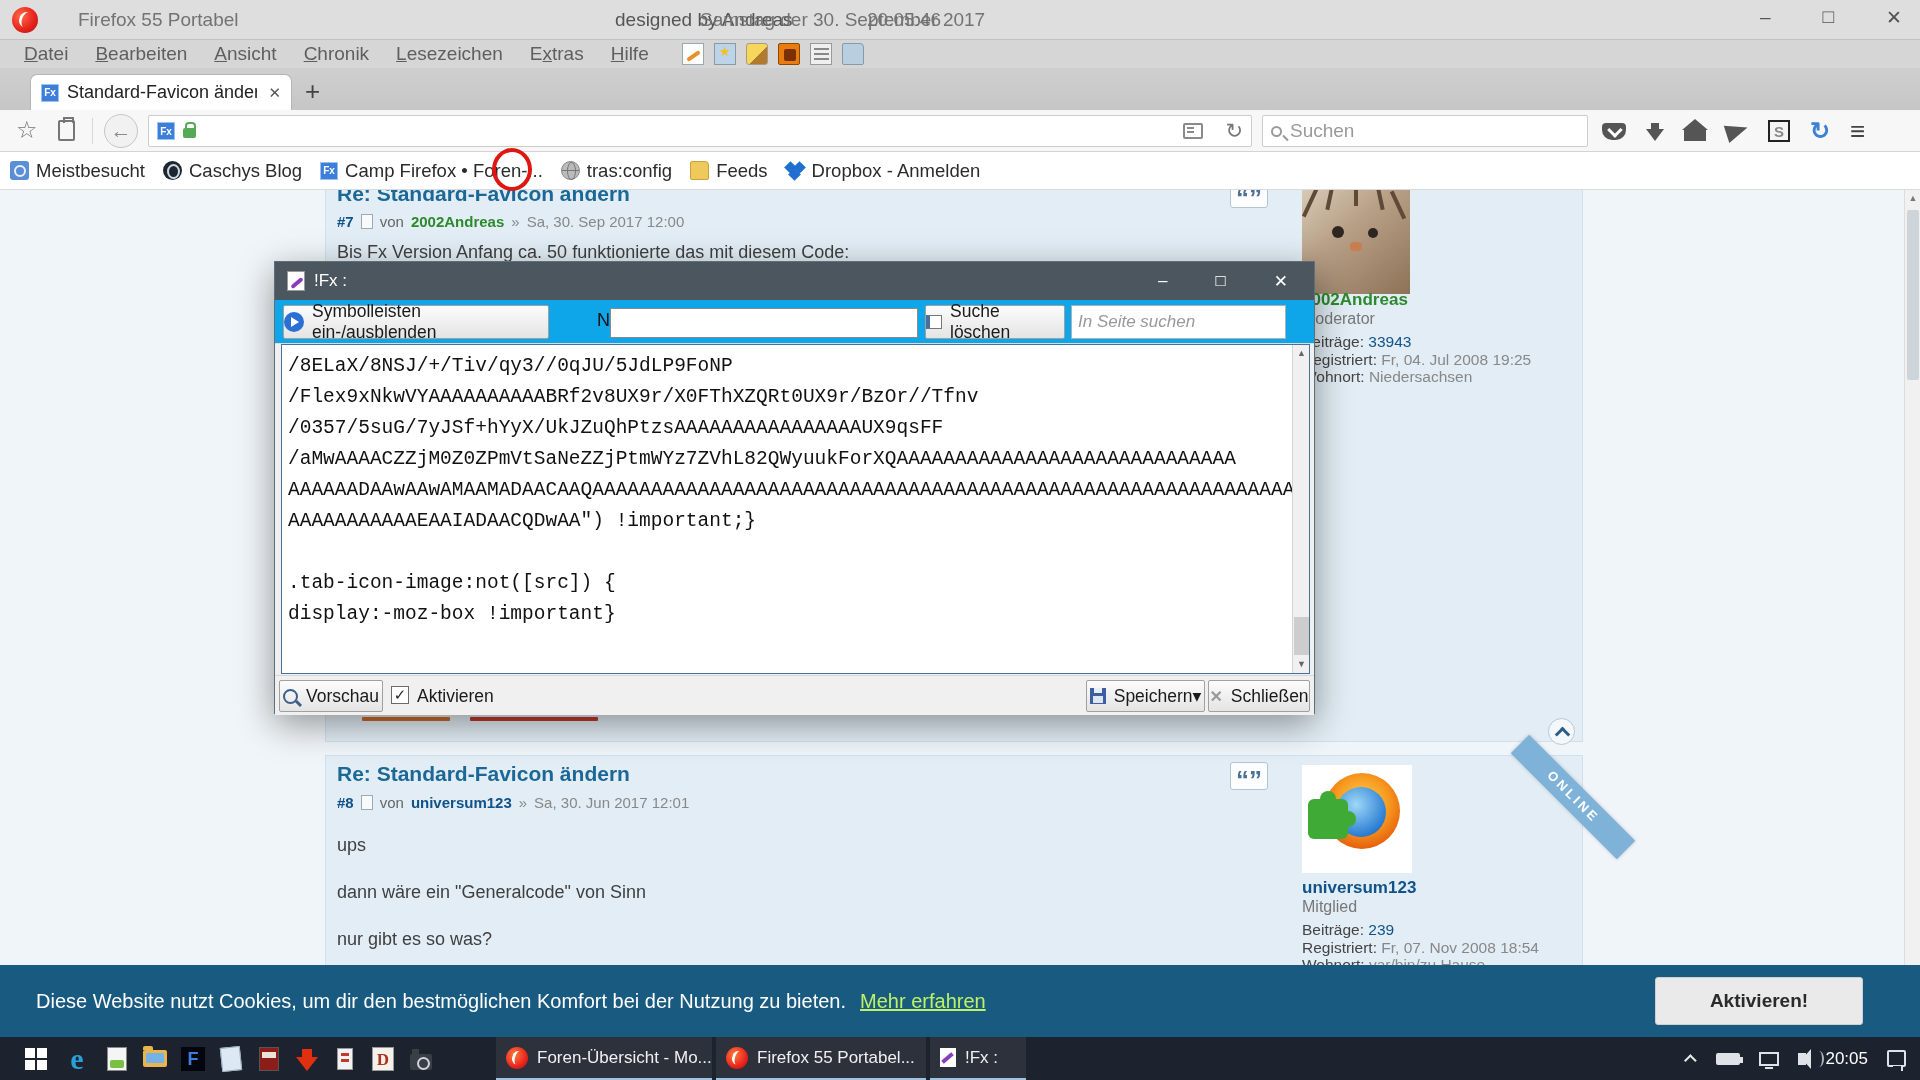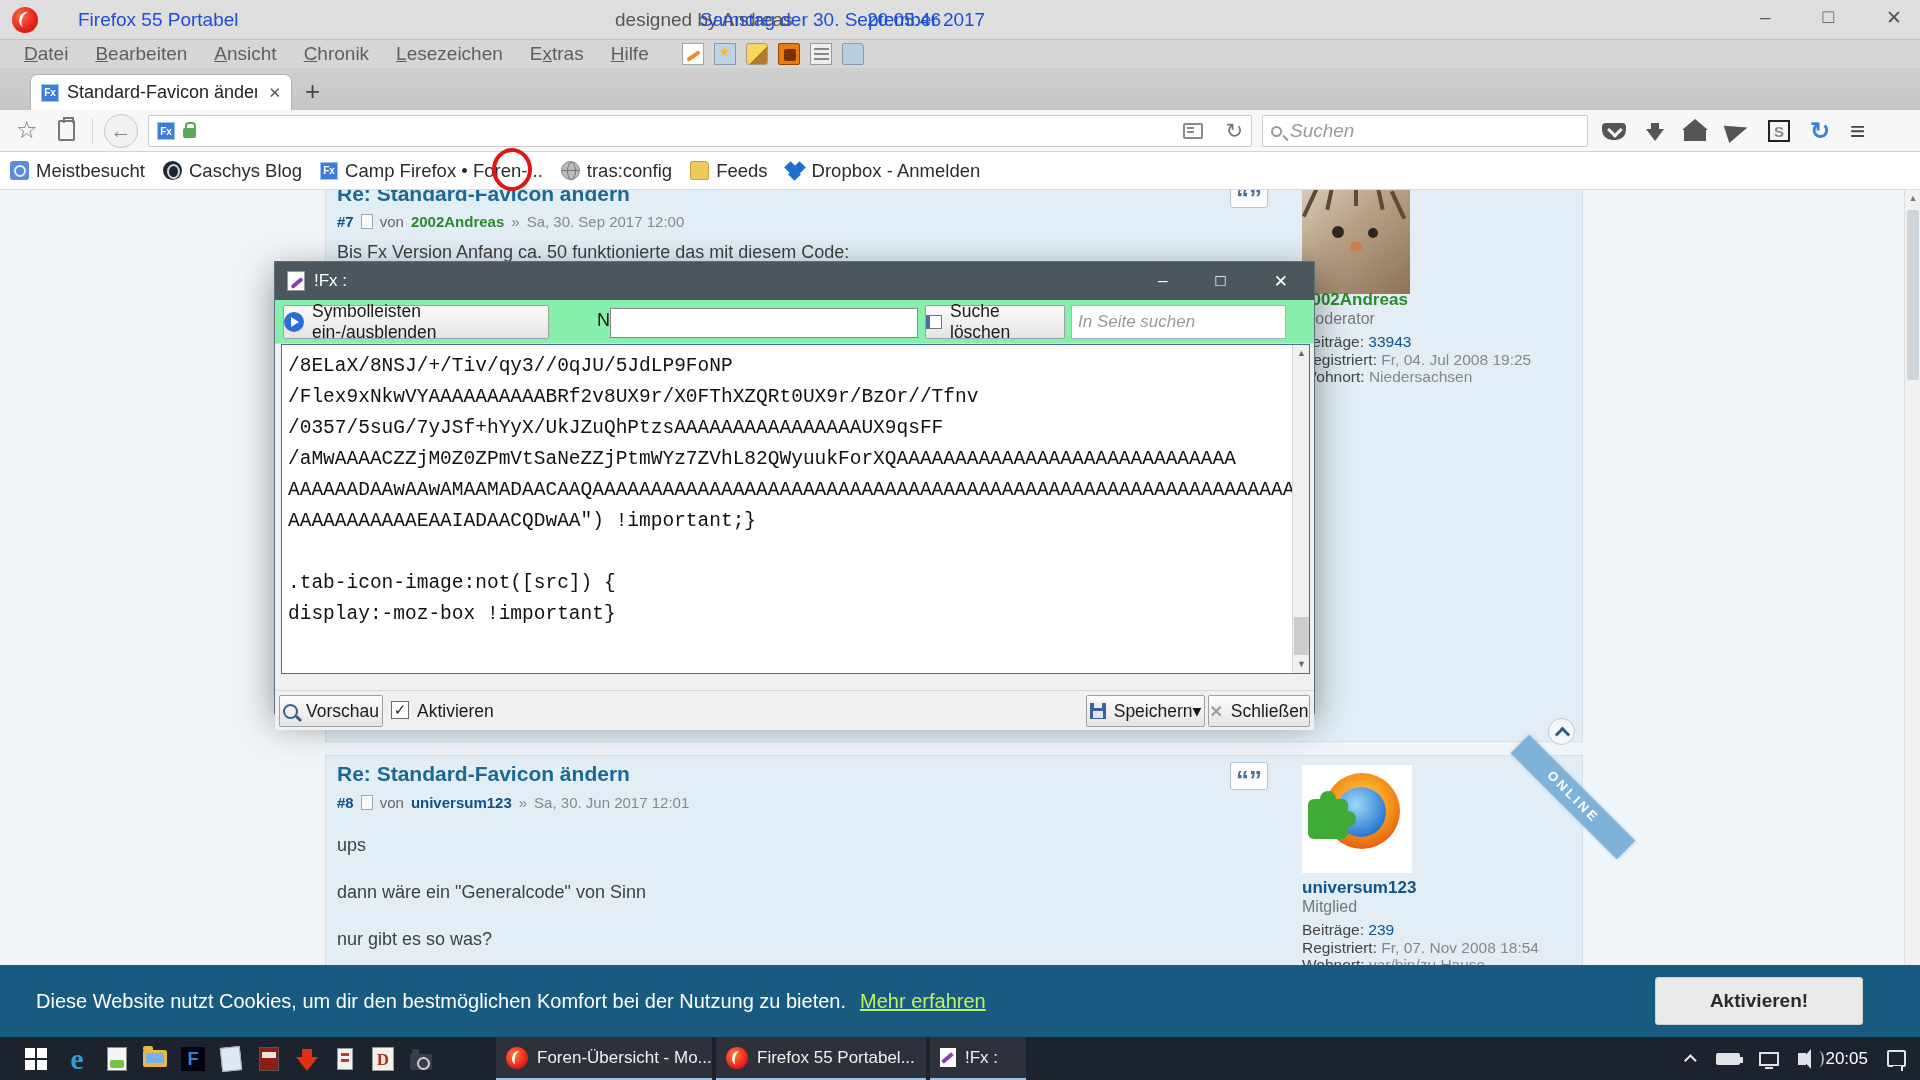--- a/index.html
+++ b/index.html
@@ -6,21 +6,21 @@
   html,body { width:1920px; height:1080px; overflow:hidden; }
   body { font-family:"Liberation Sans", sans-serif; }
   #screen { position:relative; width:1920px; height:1080px; background:#f0f5f9; overflow:hidden; }
 
   
   .titlebar { position:absolute; left:0; top:0; width:1920px; height:40px; background:#dedede; border-bottom:1px solid #c2c2c2; }
   .ff-logo { position:absolute; left:12px; top:7px; width:26px; height:26px; border-radius:50%;
              background:radial-gradient(circle at 35% 35%, #ff6b4a 0%, #e8251d 55%, #b01010 100%); }
   .ff-logo::after { content:""; position:absolute; left:7px; top:5px; width:12px; height:16px;
              border-radius:50%; border-left:3px solid #fff; transform:rotate(18deg); }
-  .tb-text { position:absolute; top:9px; font-size:19px; color:#1d4ed8; white-space:nowrap; }
+  .tb-text { position:absolute; top:9px; font-size:19px; color:#737373; white-space:nowrap; }
   .tb-controls { position:absolute; right:18px; top:6px; display:flex; gap:52px; color:#555; font-size:19px; }
   .tb-controls span { cursor:default; }
 
   
   .menubar { position:absolute; left:0; top:40px; width:1920px; height:28px; background:#d6d6d6;
              display:flex; align-items:center; padding-left:24px; gap:27px; font-size:19px; color:#5f5f5f; }
   .menu-item .u { text-decoration:underline; }
   .menu-icons { display:flex; gap:10px; margin-left:6px; align-items:center; }
   .mi { width:22px; height:22px; position:relative; }
   .mi-compose { background:#fdfdfd; border:1px solid #9aa; }
@@ -58,21 +58,21 @@
   .lock::before { content:""; position:absolute; left:2px; top:-6px; width:7px; height:7px; border:2px solid #57a957; border-bottom:none; border-radius:4px 4px 0 0; }
   .url-text { font-size:18px; color:#3f3f3f; white-space:nowrap; overflow:hidden; }
   .url-right { margin-left:auto; display:flex; gap:22px; align-items:center; }
   .reader-ic { width:20px; height:16px; border:2px solid #8a8a8a; border-radius:2px; position:relative; }
   .reader-ic::after { content:""; position:absolute; left:2px; top:2px; width:7px; height:2px; background:#8a8a8a; box-shadow:0 4px 0 #8a8a8a; }
   .reload-ic { font-size:21px; color:#777; line-height:20px; }
   .searchbox { position:absolute; left:1262px; top:5px; width:326px; height:32px; background:#fff; border:1px solid #ccc; border-radius:2px;
                display:flex; align-items:center; padding:0 8px; gap:8px; }
   .mag { width:11px; height:11px; border:2px solid #9a9a9a; border-radius:50%; position:relative; flex:none; }
   .mag::after { content:""; position:absolute; left:9px; top:9px; width:7px; height:2px; background:#9a9a9a; transform:rotate(45deg); }
-  .searchbox input { border:none; outline:none; width:260px; font-size:19px; font-style:italic; color:#444; background:transparent; font-family:"Liberation Sans",sans-serif;}
+  .searchbox input { border:none; outline:none; width:260px; font-size:19px; color:#444; background:transparent; font-family:"Liberation Sans",sans-serif;}
   .searchbox input::placeholder { color:#9a9a9a; }
   .nav-icons { position:absolute; left:1596px; top:0; height:42px; display:flex; align-items:center; gap:20px; padding-left:6px; }
   .pocket { width:24px; height:17px; background:#555; border-radius:4px 4px 10px 10px; position:relative; }
   .pocket::after { content:""; position:absolute; left:6px; top:3px; width:8px; height:8px; border-right:3px solid #fff; border-bottom:3px solid #fff; transform:rotate(45deg) translateY(-2px); }
   .dl-arrow { width:0; height:0; border-left:9px solid transparent; border-right:9px solid transparent; border-top:12px solid #555; position:relative; margin-top:8px;}
   .dl-arrow::before { content:""; position:absolute; left:-4px; top:-18px; width:8px; height:7px; background:#555; }
   .home-ic { width:22px; height:11px; background:#555; position:relative; margin-top:9px; }
   .home-ic::before { content:""; position:absolute; left:-2px; top:-11px; width:0; height:0; border-left:13px solid transparent; border-right:13px solid transparent; border-bottom:11px solid #555; }
   .send-ic { width:0; height:0; border-top:9px solid transparent; border-bottom:9px solid transparent; border-left:22px solid #555; transform:rotate(-18deg); }
   .stylish-ic { width:22px; height:22px; border:2px solid #222; background:#f4f4f4; color:#888; font-size:15px; font-weight:bold; text-align:center; line-height:19px; }
@@ -146,37 +146,37 @@
   .scrollv .thumb { position:absolute; left:2px; top:20px; width:12px; height:170px; background:#cdd5db; border-radius:2px; }
 
   
   .dialog { position:absolute; left:274px; top:261px; width:1041px; height:453px; background:#f0f0f0;
             border:1px solid #5f6e78; box-shadow:0 10px 34px rgba(0,0,0,.4); z-index:30; }
   .dlg-title { position:absolute; left:0; top:0; width:100%; height:38px; background:#4b565e; display:flex; align-items:center; padding:0 12px; }
   .dlg-ic { width:18px; height:20px; background:#fff; border:1px solid #999; position:relative; }
   .dlg-ic::after { content:""; position:absolute; left:2px; top:9px; width:14px; height:4px; background:#8a3db8; transform:rotate(-40deg); border-radius:2px;}
   .dlg-title .t { color:#fff; font-size:17px; margin-left:9px; }
   .dlg-ctrl { margin-left:auto; display:flex; gap:48px; color:#fff; font-size:17px; padding-right:14px; }
-  .dlg-toolbar { position:absolute; left:0; top:38px; width:100%; height:44px; background:#86efac; border-bottom:1px solid #dcdcdc; }
+  .dlg-toolbar { position:absolute; left:0; top:38px; width:100%; height:44px; background:#0ea5e9; border-bottom:1px solid #dcdcdc; }
   .wbtn { border:1px solid #a0a0a0; background:linear-gradient(#fcfcfc,#e4e4e4); border-radius:2px;
           display:flex; align-items:center; justify-content:center; gap:8px; font-size:17.5px; color:#1a1a1a; position:absolute; }
   .tgl-ic { width:20px; height:20px; border-radius:50%; background:#2a6fd6; position:relative; flex:none; }
   .tgl-ic::after { content:""; position:absolute; left:7px; top:5px; width:0; height:0; border-top:5px solid transparent; border-bottom:5px solid transparent; border-left:8px solid #fff; }
   .dlg-toolbar label { position:absolute; left:285px; top:10px; font-size:18px; color:#111;margin-left:37px; }
   .dlg-input { position:absolute; background:#fff; border:1px solid #8a8a8a; font-size:17px; padding:0 6px; font-family:"Liberation Sans",sans-serif; }
   .clear-ic { width:16px; height:14px; background:#fff; border:1px solid #777; border-left:4px solid #4a6f9f; flex:none;}
   .find-input::placeholder { font-style:italic; color:#999; }
   .codewrap { position:absolute; left:6px; top:82px; width:1029px; height:330px; background:#fff; border:1px solid #44709e; overflow:hidden; }
   .codewrap pre { font-family:"Liberation Mono","DejaVu Sans Mono",monospace; font-size:19.5px; line-height:31px; color:#111;
                   padding:6px 2px 0 6px; white-space:pre; }
   .code-scroll { position:absolute; right:0; top:0; width:17px; height:100%; background:#f0f0f0; border-left:1px solid #d5d5d5; }
   .code-scroll .a { position:absolute; left:0; width:17px; height:17px; background:#f0f0f0; color:#666; font-size:9px; text-align:center; line-height:17px; }
   .code-scroll .a.up { top:0; } .code-scroll .a.dn { bottom:0; }
   .code-scroll .th { position:absolute; left:1px; top:272px; width:15px; height:38px; background:#cdcdcd; }
-  .dlg-footer { position:absolute; left:0; top:428px; width:100%; height:40px; background:#f0f0f0; border-top:1px solid #d6d6d6; }
+  .dlg-footer { position:absolute; left:0; top:413px; width:100%; height:40px; background:#f0f0f0; border-top:1px solid #d6d6d6; }
   .chk { position:absolute; left:116px; top:10px; width:18px; height:18px; background:#fff; border:1px solid #6a6a6a; color:#222;
          font-size:15px; line-height:16px; text-align:center; }
   .chk-label { position:absolute; left:142px; top:10px; font-size:17.5px; color:#1a1a1a; }
   .prev-ic { width:15px; height:15px; border:2px solid #3a5f8a; border-radius:50%; position:relative; flex:none; }
   .prev-ic::after { content:""; position:absolute; left:10px; top:11px; width:7px; height:3px; background:#3a5f8a; transform:rotate(45deg); }
   .save-ic { width:16px; height:16px; background:#3b5fa0; position:relative; flex:none; }
   .save-ic::before { content:""; position:absolute; left:4px; top:0; width:8px; height:5px; background:#e8eef8; }
   .save-ic::after { content:""; position:absolute; left:3px; top:8px; width:10px; height:7px; background:#dfe6f2; }
   .x-ic { color:#9a9a9a; font-size:16px; font-weight:bold; flex:none; }
 

